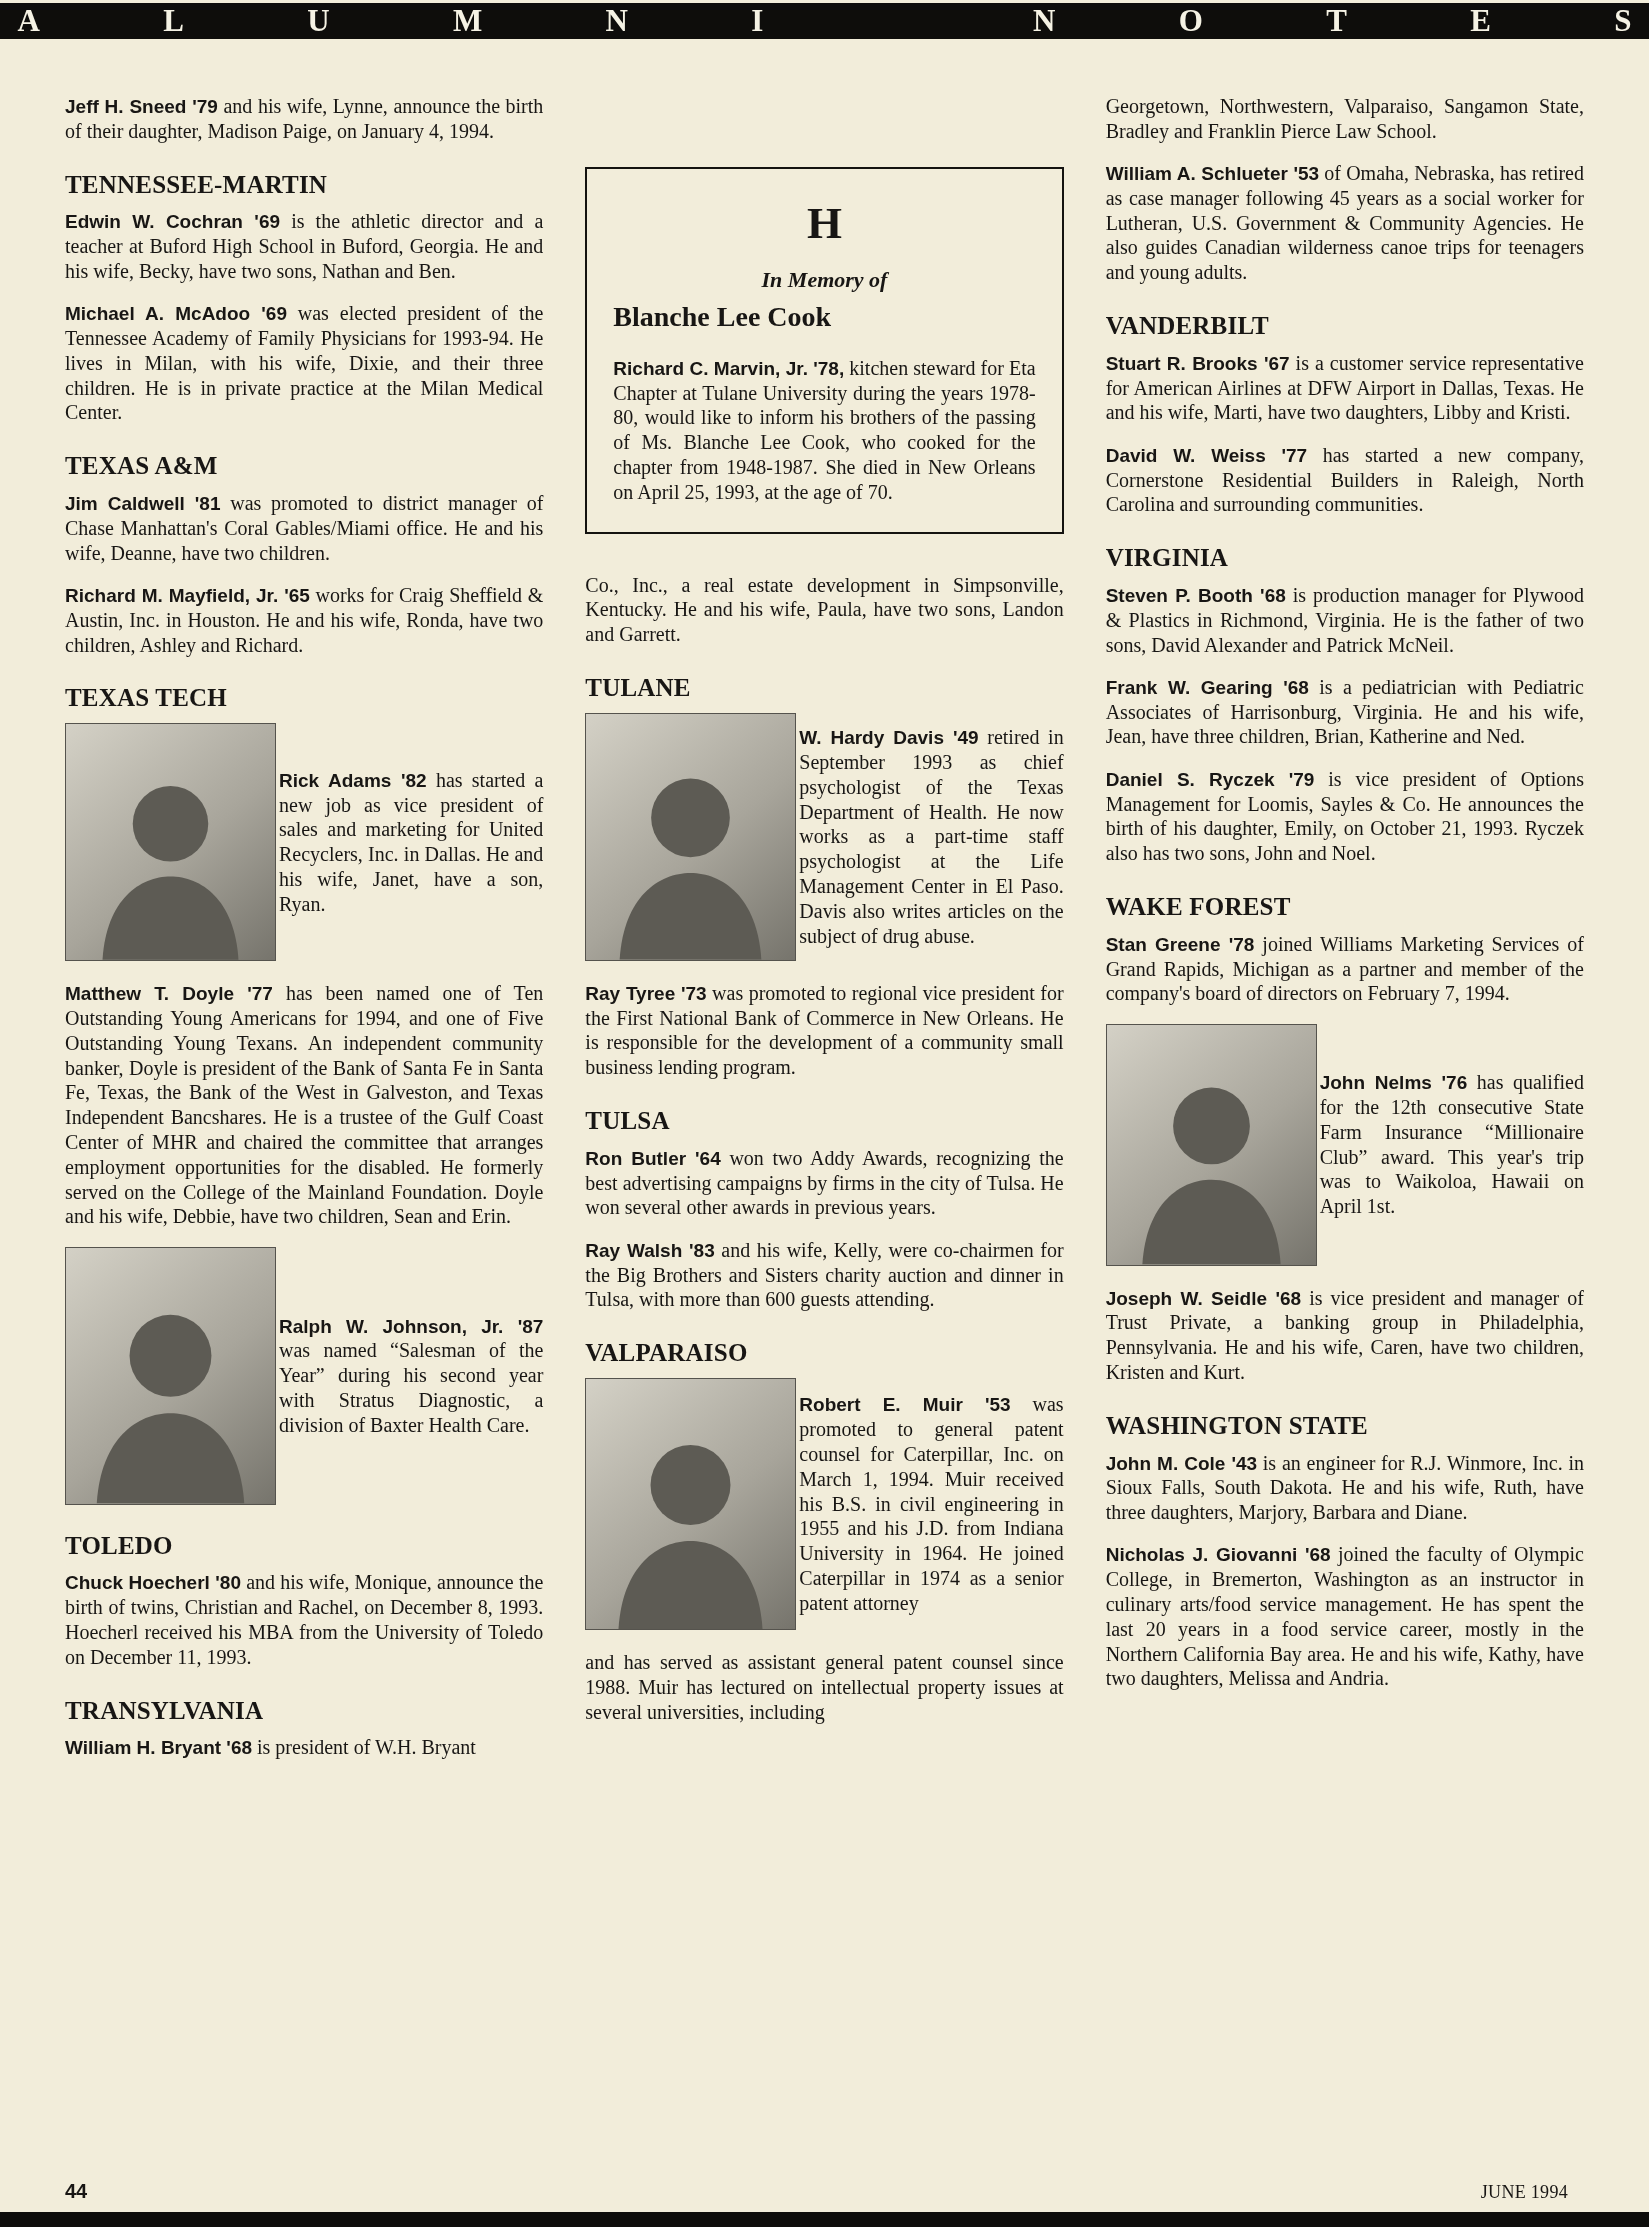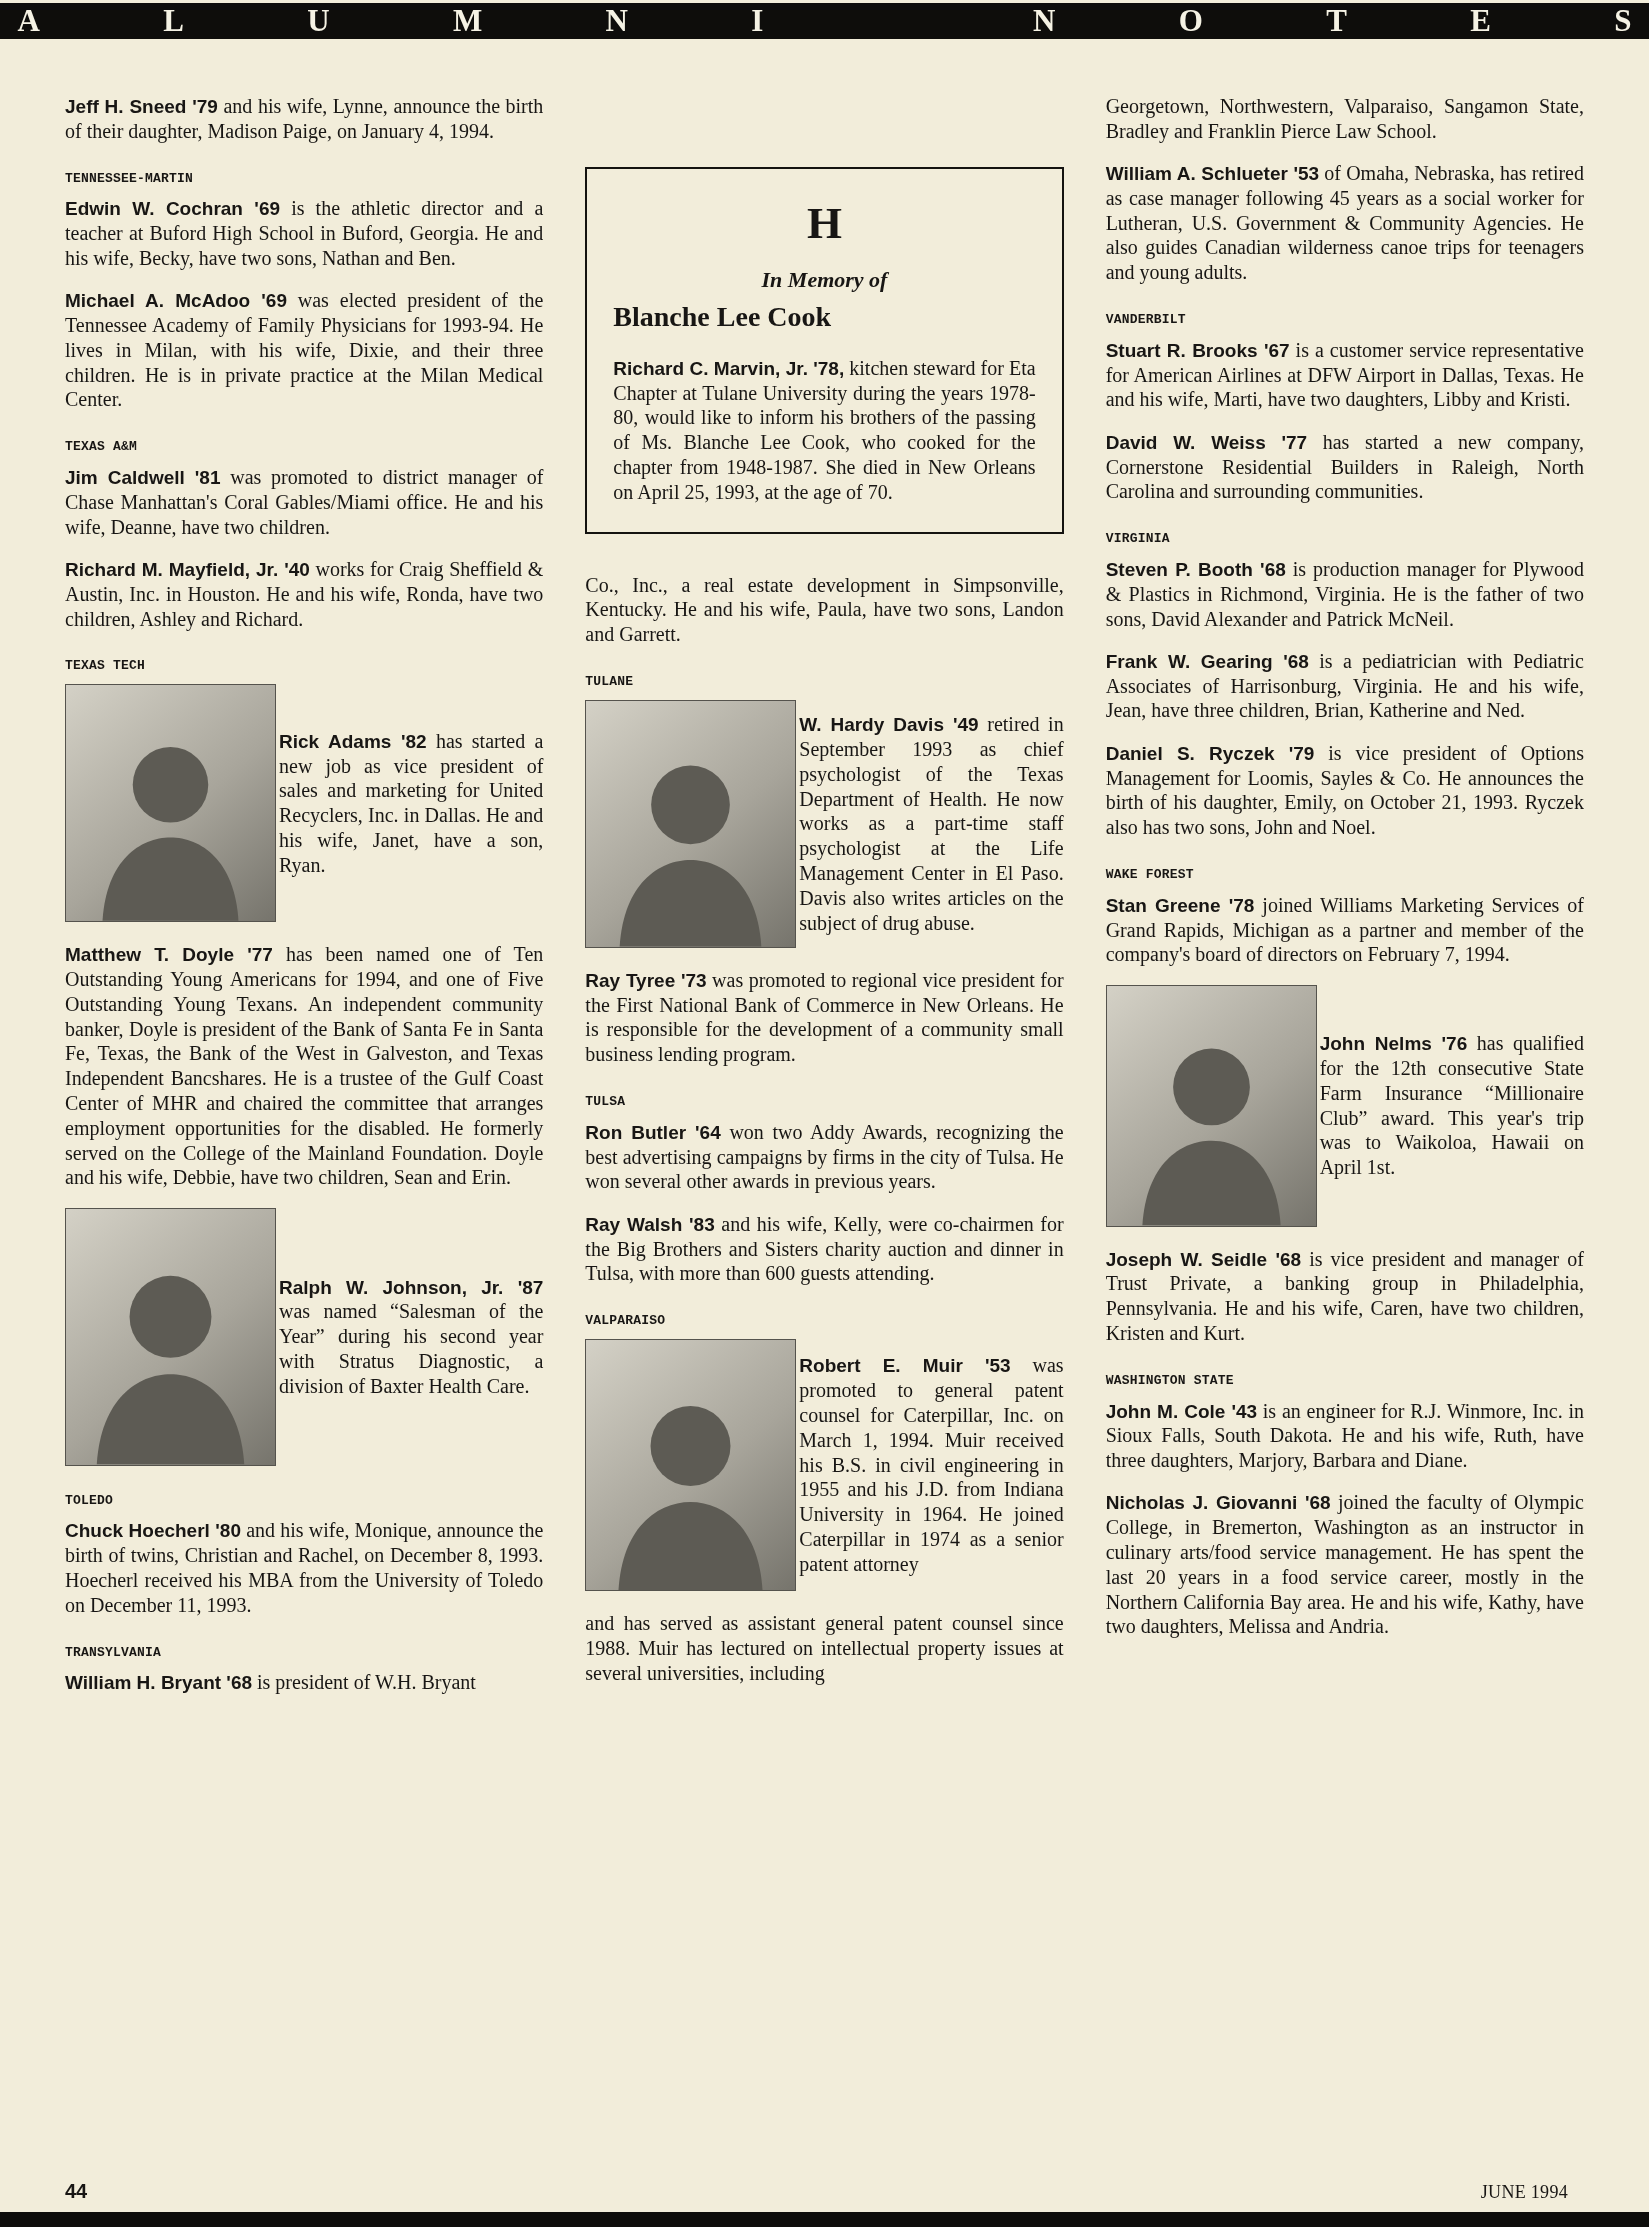--- a/index.html
+++ b/index.html
@@ -24,22 +24,22 @@
     font-weight:bold;font-size:31px;color:#f5f2e4;line-height:1;
   }
   .banner-title .banner-space{width:23px;}
   
   .content{
     position:absolute;top:94px;left:65px;right:65px;
     display:flex;gap:42px;
   }
   .column{flex:1;min-width:0;}
   .sec{
-    font-family:Liberation Mono, monospace;
-    font-size:13px;font-weight:bold;letter-spacing:0.2px;
+    font-family:Liberation Serif, serif;
+    font-size:25px;font-weight:bold;letter-spacing:0.2px;
     margin:27px 0 10.8px 0;
   }
   .entry{
     font-size:20px;line-height:1.24;text-align:justify;
     margin:0 0 17.5px 0;
   }
   .entry .lead{
     font-family:"Liberation Sans", sans-serif;
     font-size:19px;font-weight:bold;margin-top:28px;
   }
@@ -107,21 +107,21 @@
   </div>
 
   <div class="content" id="columns">
       <div class="column">
         <p class="entry"><b class="lead">Jeff H. Sneed '79</b><span class="rest"> and his wife, Lynne, announce the birth of their daughter, Madison Paige, on January 4, 1994.</span></p>
         <h3 class="sec">TENNESSEE-MARTIN</h3>
         <p class="entry"><b class="lead">Edwin W. Cochran '69</b><span class="rest"> is the athletic director and a teacher at Buford High School in Buford, Georgia. He and his wife, Becky, have two sons, Nathan and Ben.</span></p>
         <p class="entry"><b class="lead">Michael A. McAdoo '69</b><span class="rest"> was elected president of the Tennessee Academy of Family Physicians for 1993-94. He lives in Milan, with his wife, Dixie, and their three children. He is in private practice at the Milan Medical Center.</span></p>
         <h3 class="sec">TEXAS A&amp;M</h3>
         <p class="entry"><b class="lead">Jim Caldwell '81</b><span class="rest"> was promoted to district manager of Chase Manhattan's Coral Gables/Miami office. He and his wife, Deanne, have two children.</span></p>
-        <p class="entry"><b class="lead">Richard M. Mayfield, Jr. '40</b><span class="rest"> works for Craig Sheffield &amp; Austin, Inc. in Houston. He and his wife, Ronda, have two children, Ashley and Richard.</span></p>
+        <p class="entry"><b class="lead">Richard M. Mayfield, Jr. '65</b><span class="rest"> works for Craig Sheffield &amp; Austin, Inc. in Houston. He and his wife, Ronda, have two children, Ashley and Richard.</span></p>
         <h3 class="sec">TEXAS TECH</h3>
         <div class="photo-entry">
     <div class="photo" style="height: 236px;">
       <svg viewBox="0 0 100 110" preserveAspectRatio="xMidYMax meet">
         <circle cx="50" cy="38" r="20" fill="#5d5b54"></circle>
         <path d="M14 110 C16 78 34 66 50 66 C66 66 84 78 86 110 Z" fill="#5d5b54"></path>
       </svg>
     </div>
     <p class="entry side"><b class="lead">Rick Adams '82</b><span class="rest"> has started a new job as vice president of sales and marketing for United Recyclers, Inc. in Dallas. He and his wife, Janet, have a son, Ryan.</span></p>
   </div>

